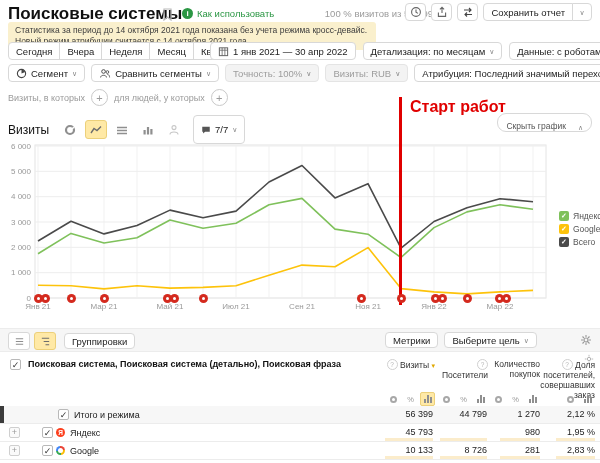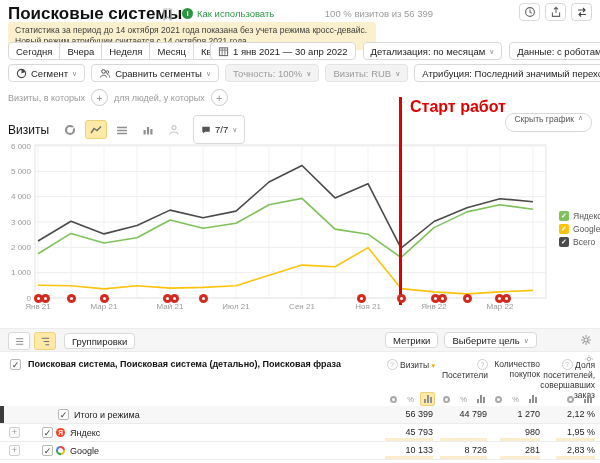--- a/index.html
+++ b/index.html
@@ -28,21 +28,21 @@
   
   .fl-label{color:#9a9a9a;font-size:9px;}
   .pluscirc{width:15px;height:15px;border-radius:50%;border:1px solid #c9c9c9;color:#9a9a9a;
             display:inline-flex;align-items:center;justify-content:center;font-size:11px;background:#fff;}
   
   .metric-label{font-size:12px;color:#111;}
   .tgl{width:20px;height:17px;border:1px solid transparent;border-radius:3px;display:inline-flex;
        align-items:center;justify-content:center;background:transparent;}
   .tgl.sel{background:#ffe9a6;border-color:#ecd07a;}
   .pill{position:absolute;right:8px;top:113px;height:17px;border:1px solid #d8d8d8;border-radius:9px;
-        display:inline-flex;align-items:flex-start;gap:4px;padding:0 8px;font-size:8.5px;color:#555;background:#fff;}
+        display:inline-flex;align-items:flex-end;gap:12px;padding:0 8px;font-size:8.5px;color:#555;background:#fff;}
   
   #chart-wrap{position:absolute;left:0;top:140px;width:552px;height:175px;}
   .legend{position:absolute;left:559px;top:211px;display:flex;flex-direction:column;gap:3px;}
   .legend-item{display:flex;align-items:center;gap:4px;font-size:8.5px;color:#555;}
   .legend-box{width:10px;height:10px;border-radius:2px;color:#fff;font-size:7px;line-height:10px;
               text-align:center;font-weight:700;}
   .redline{position:absolute;left:399px;top:97px;width:2.5px;height:208px;background:#e00000;}
   .redlabel{position:absolute;left:410px;top:98px;font-size:16px;font-weight:700;color:#e00000;}
   .mk{position:absolute;top:294px;width:9px;height:9px;border-radius:50%;background:#d42a1e;
       display:flex;align-items:center;justify-content:center;}
@@ -109,20 +109,28 @@
     </span>
     <span class="btn iconbtn">
       <svg class="ic" width="12" height="12" viewBox="0 0 12 12">
           <path d="M6,1.4 V7 M3.9,3.3 L6,1.3 L8.1,3.3 M2.4,6.4 V10.4 H9.6 V6.4" fill="none" stroke="#666" stroke-width="1.1"></path>
         </svg>
     </span>
     <span class="btn iconbtn">
       <svg class="ic" width="12" height="12" viewBox="0 0 12 12">
           <path d="M2,4 H9 M7,2 L9,4 L7,6 M10,8.5 H3 M5,6.5 L3,8.5 L5,10.5" fill="none" stroke="#444" stroke-width="1.1"></path>
         </svg>
+    </span>
+    <span class="seg" style="display:inline-flex;">
+      <span class="btn">
+          <span>Сохранить отчет</span>
+        </span>
+      <span class="btn" style="width:20px;justify-content:center;padding:0;">
+          <span class="chev">∨</span>
+        </span>
     </span>
   </div>
 
   <div class="notice">Статистика за период до 14 октября 2021 года показана без учета режима кросс-девайс. Новый режим атрибуции считается с 14 октября 2021 года.</div>
 
   <div class="row seg" style="top:42px;gap:0;">
     <span class="btn">Сегодня</span>
     <span class="btn">Вчера</span>
     <span class="btn">Неделя</span>
     <span class="btn">Месяц</span>

